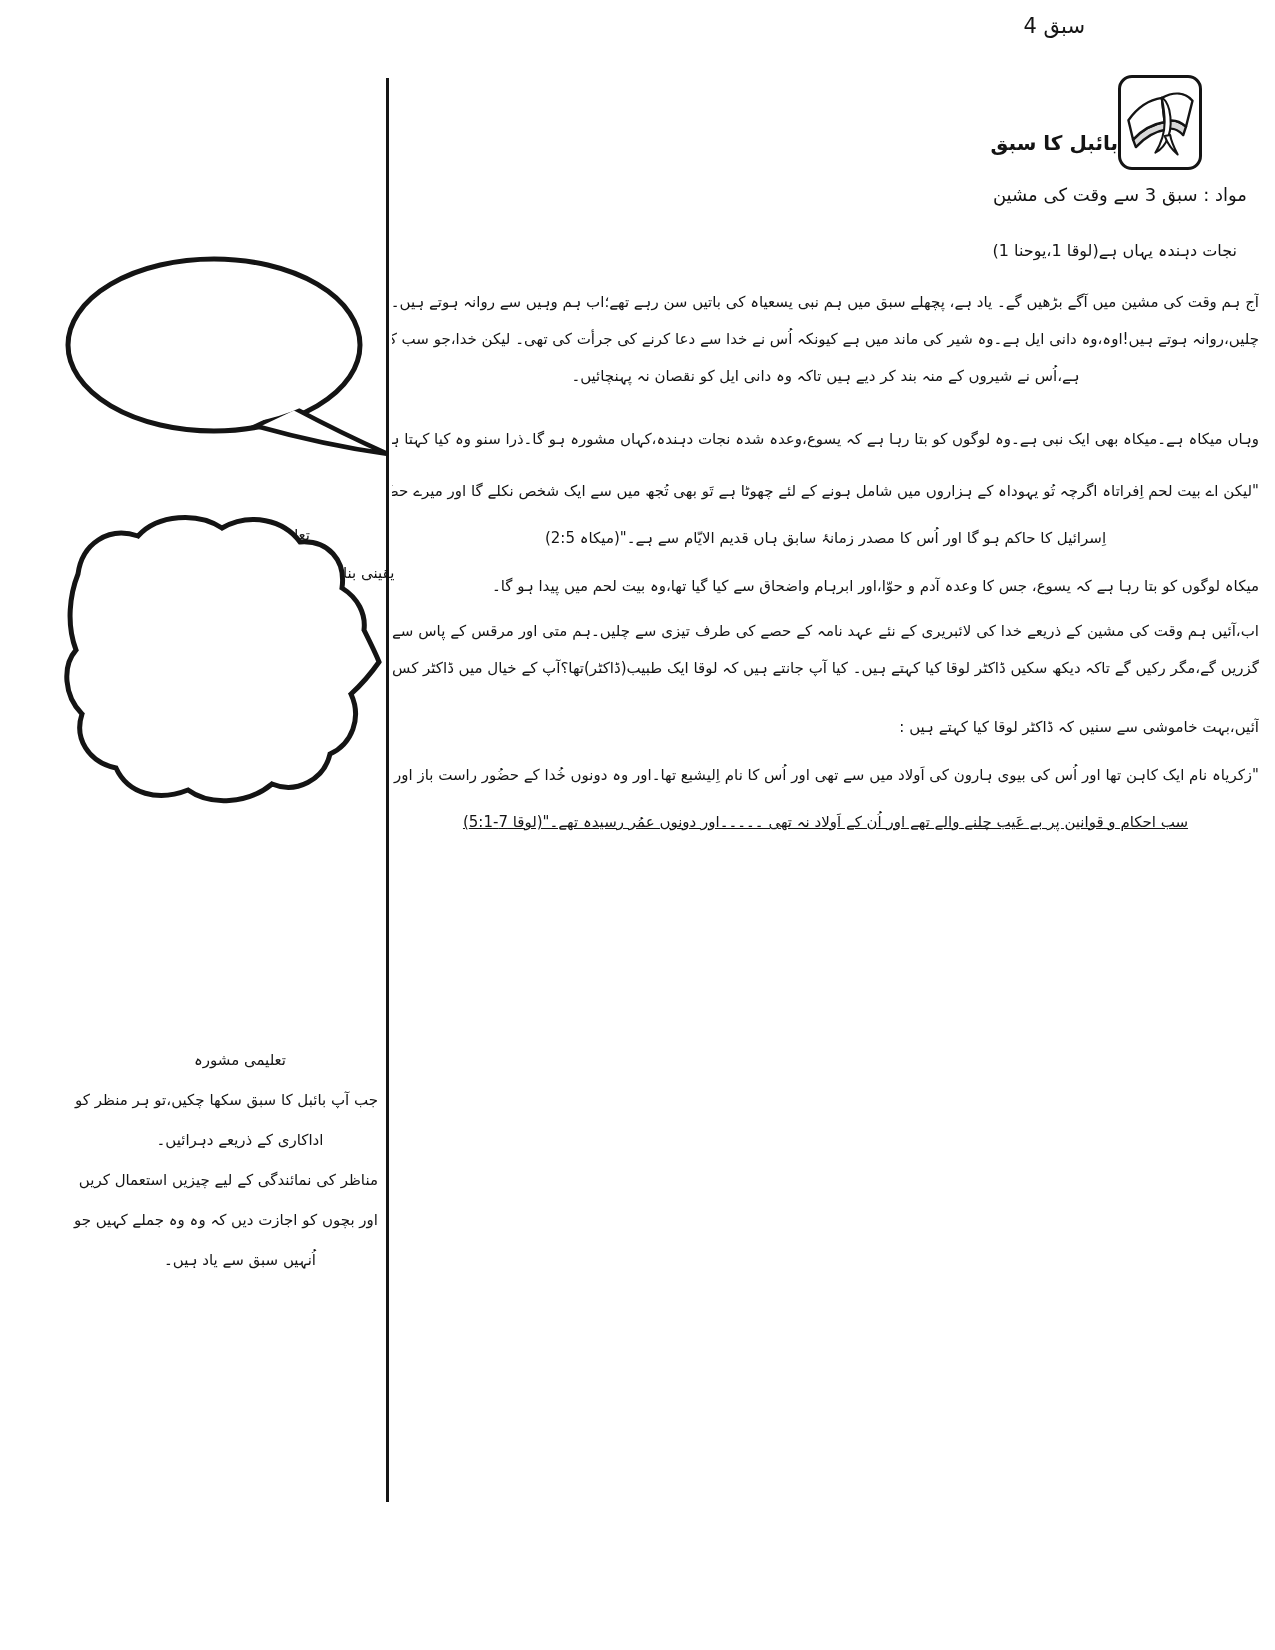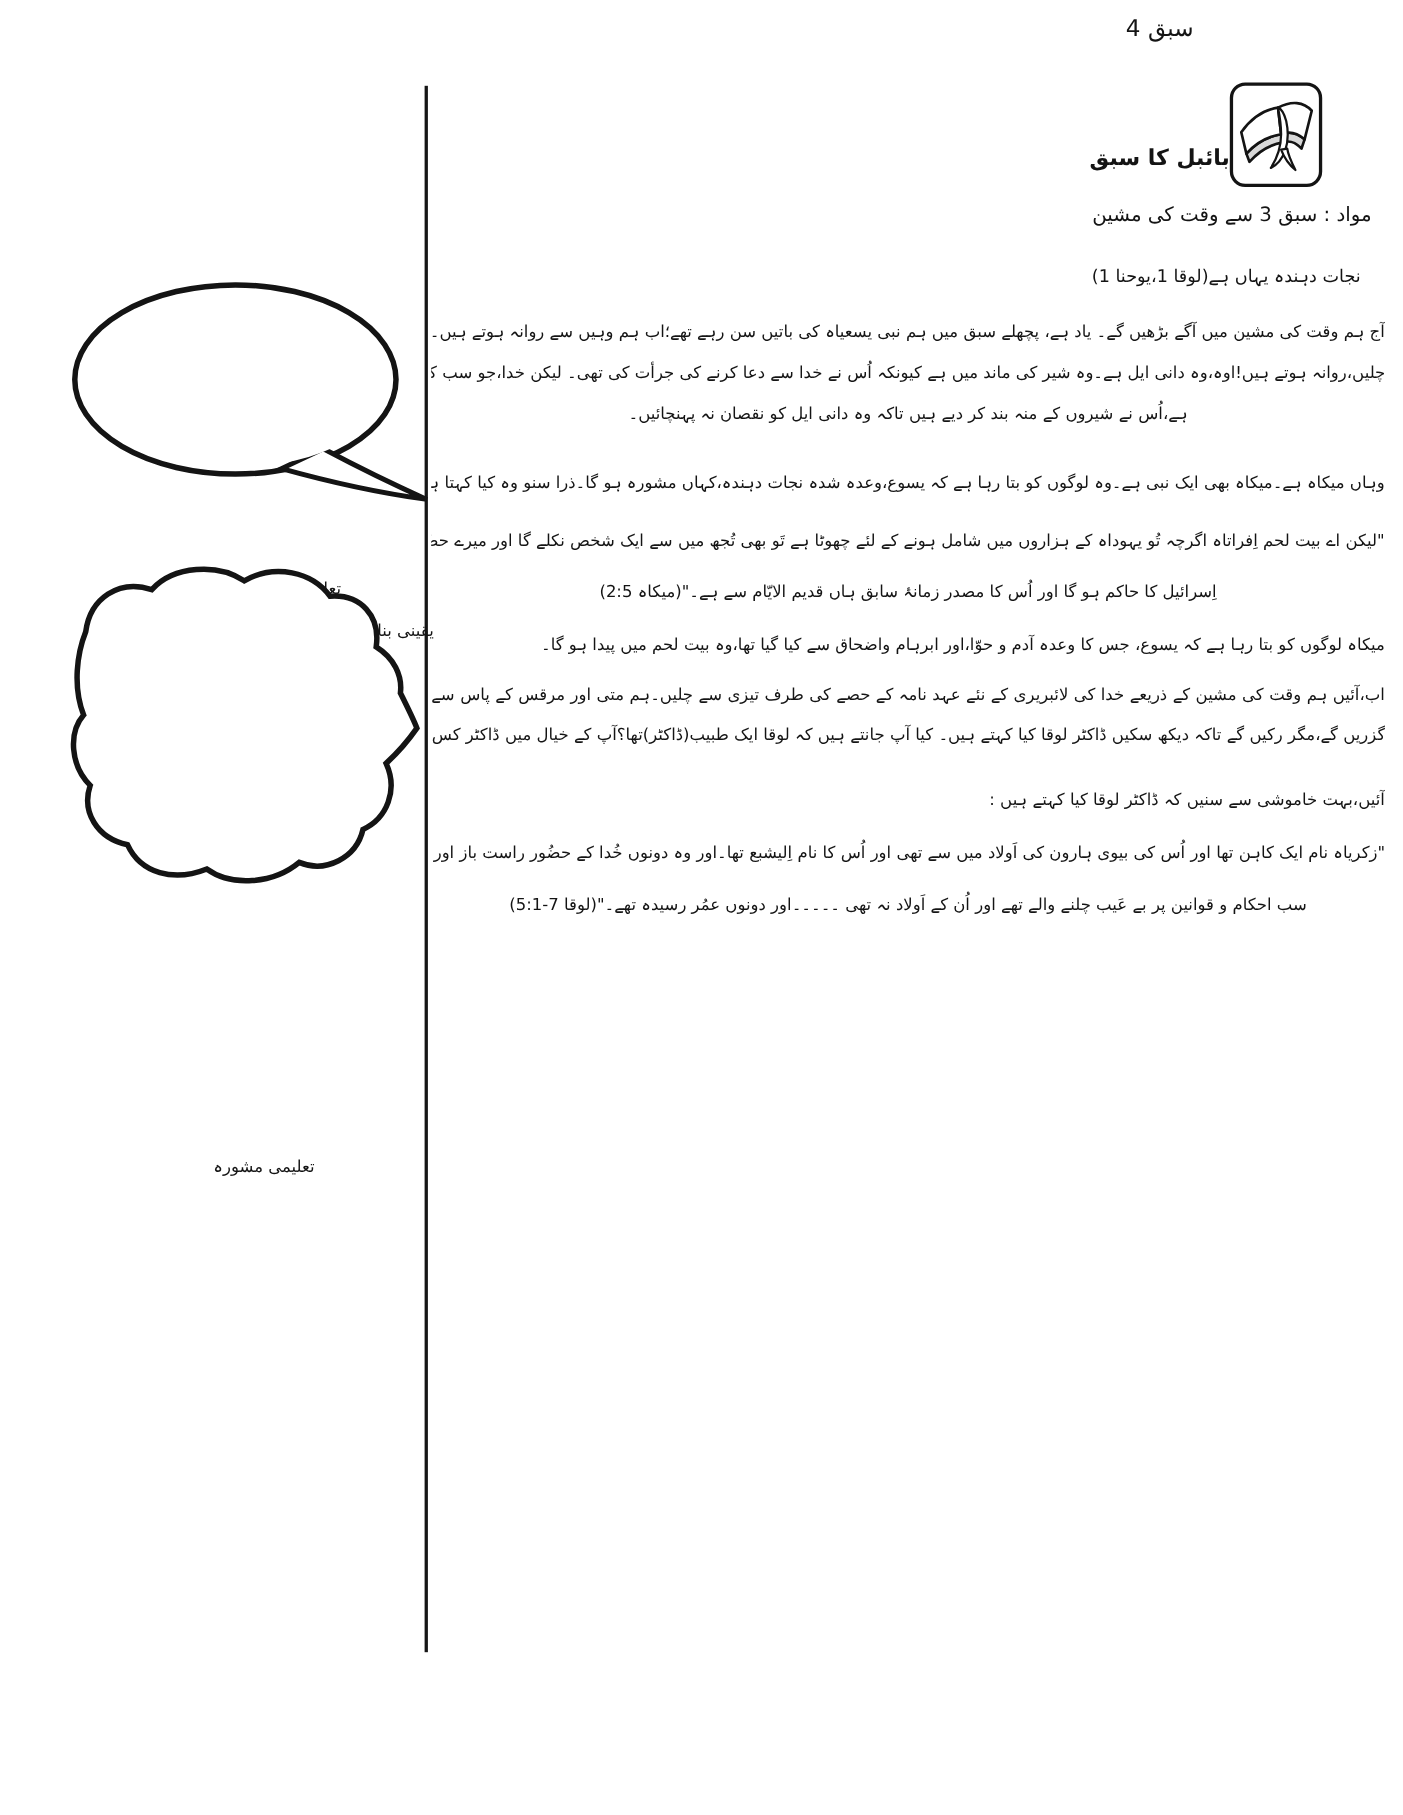--- a/index.html
+++ b/index.html
@@ -89,20 +89,27 @@
              C316,212 306,238 284,248
              C278,274 250,288 226,278
              C202,298 164,300 142,284
              C112,296 82,288 70,262
              C42,256 28,232 36,208
              C18,190 16,160 30,144
              C20,118 24,88 32,68 Z" fill="#ffffff" stroke="#141414" stroke-width="5" stroke-linejoin="miter"></path>
   </svg>
   <div class="bubble2-text bubble-text">
     <div class="tline">تعلیمی مشورہ</div>
+    <div>
+        <div class="tline" style="text-align: center; text-align-last: center;">جب آپ بائبل کا سبق سکھا چکیں،تو ہر منظر کو</div>
+        <div class="tline" style="text-align: center; text-align-last: center;">اداکاری کے ذریعے دہرائیں۔</div>
+        <div class="tline" style="text-align: center; text-align-last: center;">مناظر کی نمائندگی کے لیے چیزیں استعمال کریں</div>
+        <div class="tline" style="text-align: center; text-align-last: center;">اور بچوں کو اجازت دیں کہ وہ وہ جملے کہیں جو</div>
+        <div class="tline" style="text-align: center; text-align-last: center;">اُنہیں سبق سے یاد ہیں۔</div>
+      </div>
   </div>
 </div>
 
 <div class="main">
   <div class="para lh37">
       <div class="tline" style="text-align: justify; text-align-last: justify;">آج ہم وقت کی مشین میں آگے بڑھیں گے۔ یاد ہے، پچھلے سبق میں ہم نبی یسعیاہ کی باتیں سن رہے تھے؛اب ہم وہیں سے روانہ ہوتے ہیں۔</div>
       <div class="tline" style="text-align: justify; text-align-last: justify;">چلیں،روانہ ہوتے ہیں!اوہ،وہ دانی ایل ہے۔وہ شیر کی ماند میں ہے کیونکہ اُس نے خدا سے دعا کرنے کی جرأت کی تھی۔ لیکن خدا،جو سب کچھ کر سکتا</div>
       <div class="tline" style="text-align: center; text-align-last: center;">ہے،اُس نے شیروں کے منہ بند کر دیے ہیں تاکہ وہ دانی ایل کو نقصان نہ پہنچائیں۔</div>
     </div>
   <div class="para lh37 mt26">
@@ -117,15 +124,15 @@
     </div>
   <div class="para lh37 mt8">
       <div class="tline" style="text-align: justify; text-align-last: justify;">اب،آئیں ہم وقت کی مشین کے ذریعے خدا کی لائبریری کے نئے عہد نامہ کے حصے کی طرف تیزی سے چلیں۔ہم متی اور مرقس کے پاس سے</div>
       <div class="tline" style="text-align: justify; text-align-last: justify;">گزریں گے،مگر رکیں گے تاکہ دیکھ سکیں ڈاکٹر لوقا کیا کہتے ہیں۔ کیا آپ جانتے ہیں کہ لوقا ایک طبیب(ڈاکٹر)تھا؟آپ کے خیال میں ڈاکٹر کس چیز</div>
     </div>
   <div class="para lh37 mt22">
       <div class="tline" style="text-align: center; text-align-last: right;">آئیں،بہت خاموشی سے سنیں کہ ڈاکٹر لوقا کیا کہتے ہیں :</div>
     </div>
   <div class="para lh47 mt6">
       <div class="tline" style="text-align: justify; text-align-last: justify;">"زکریاہ نام ایک کاہن تھا اور اُس کی بیوی ہارون کی اَولاد میں سے تھی اور اُس کا نام اِلیشبع تھا۔اور وہ دونوں خُدا کے حضُور راست باز اور خُداوند کے</div>
-      <div class="tline" style="text-align: right; text-align-last: center;">سب احکام و قوانین پر بے عَیب چلنے والے تھے اور اُن کے اَولاد نہ تھی ۔۔۔۔۔اور دونوں عمُر رسیدہ تھے۔"(لوقا 7-5:1)</div>
+      <div class="tline" style="text-align: right; text-align-last: center; text-decoration: underline;">سب احکام و قوانین پر بے عَیب چلنے والے تھے اور اُن کے اَولاد نہ تھی ۔۔۔۔۔اور دونوں عمُر رسیدہ تھے۔"(لوقا 7-5:1)</div>
     </div>
 </div>
 
 </body></html>

